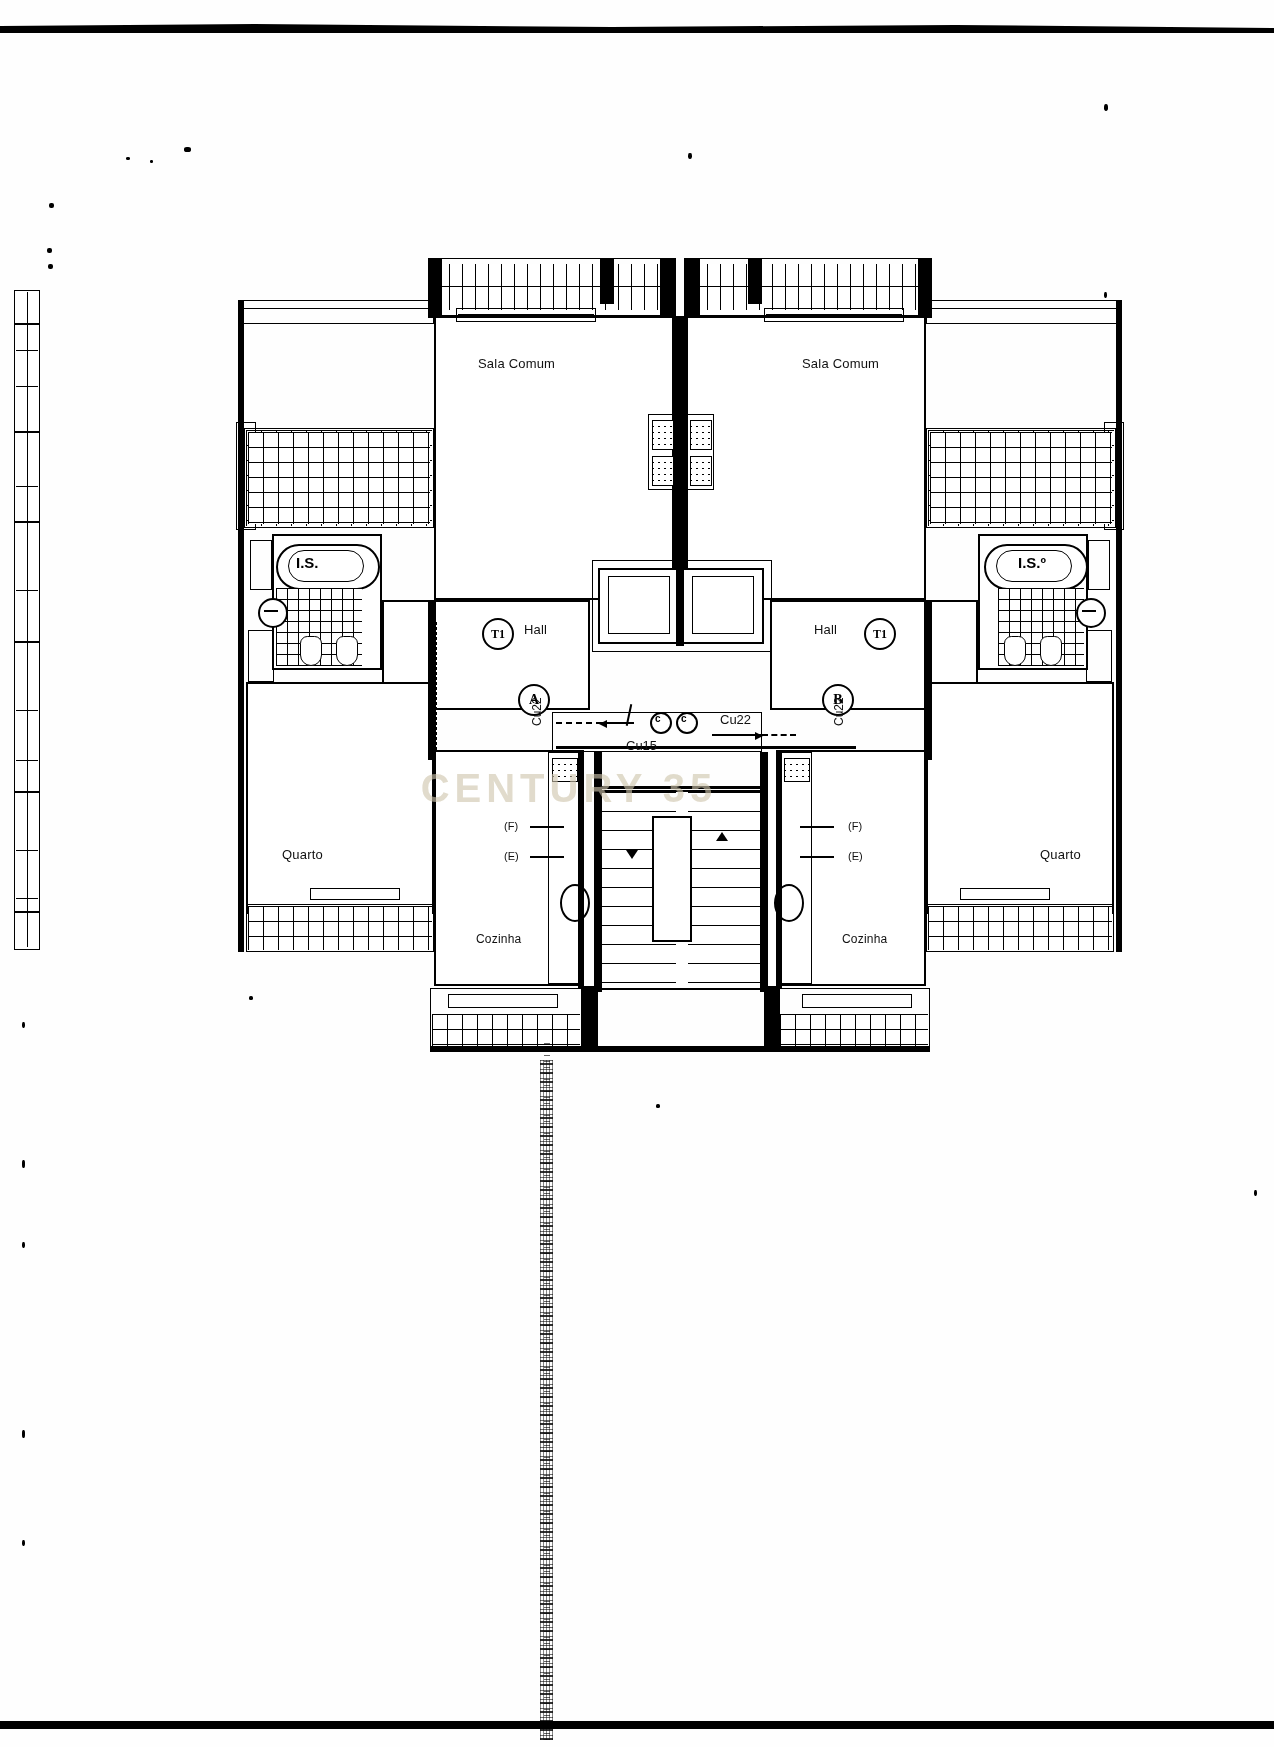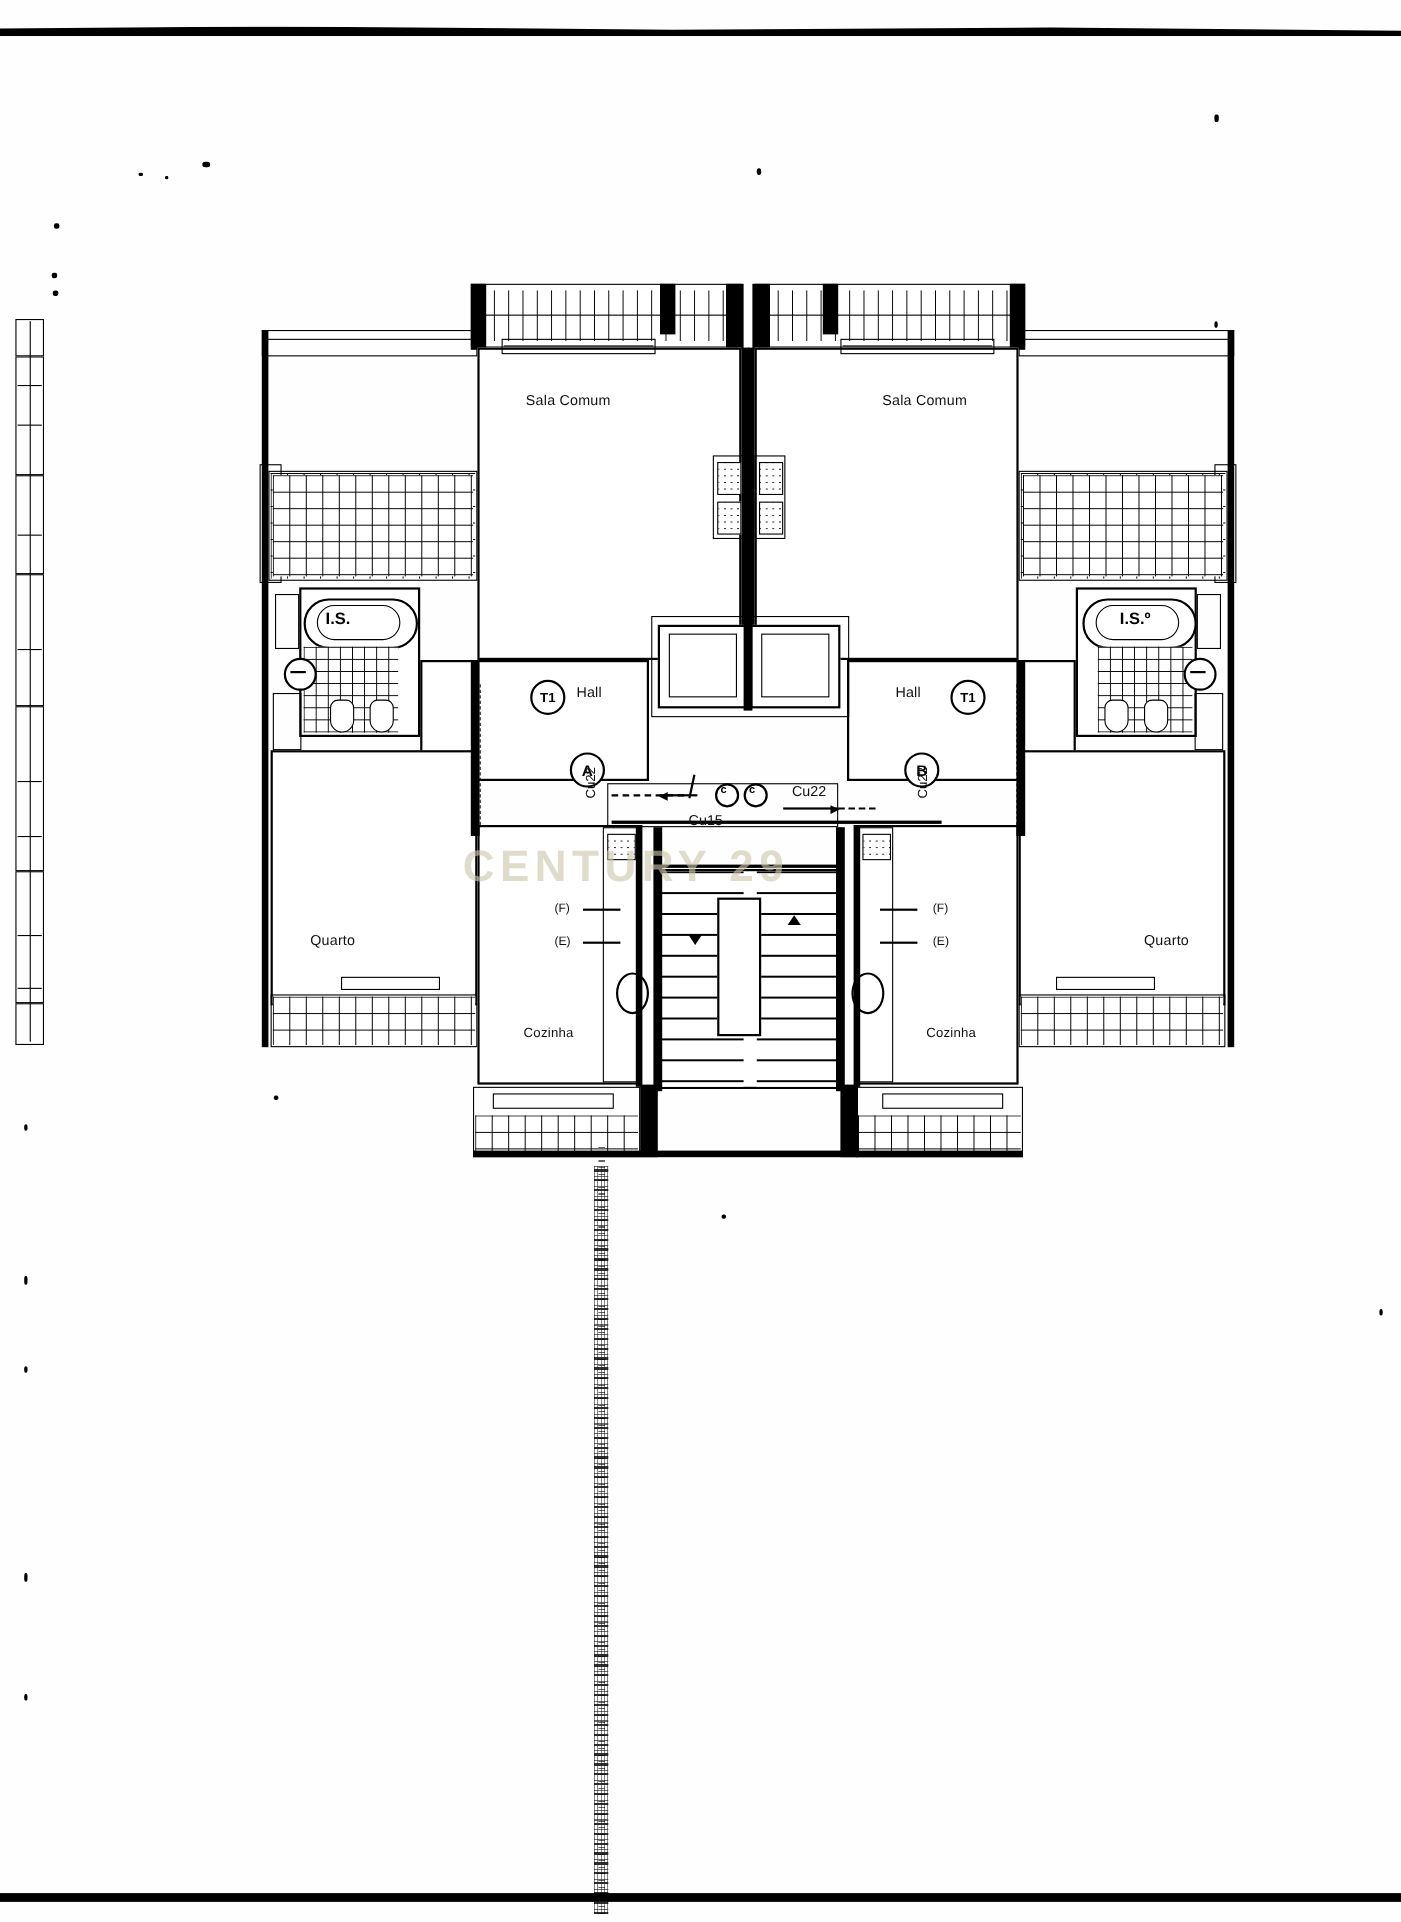--- a/index.html
+++ b/index.html
@@ -15,21 +15,21 @@
   .ln{position:absolute;background:#000;}
   .box{position:absolute;border:1px solid #000;box-sizing:border-box;}
   .boxth{position:absolute;border:2px solid #000;box-sizing:border-box;background:#fff;}
   .wall{position:absolute;background:#000;}
   .lbl{position:absolute;white-space:nowrap;font-family:"Liberation Sans",sans-serif;}
   .rmlbl{font-size:13px;letter-spacing:.2px;color:#111;}
   .smlbl{font-size:11px;color:#111;}
   .cirlbl{
     position:absolute;border:2px solid #000;border-radius:50%;
     display:flex;align-items:center;justify-content:center;
-    font-size:12px;font-weight:bold;background:#fff;
+    font-size:12px;font-weight:bold;background:#fff;font-family:Liberation Serif, serif;
   }
 
   
   #scan-edge-top{
     position:absolute;left:0;top:24px;width:1274px;height:9px;
     background:#000;
     clip-path:polygon(0 2px,20% 0,48% 3px,75% 1px,100% 4px,100% 100%,0 100%);
   }
   #scan-edge-bottom{
     position:absolute;left:0;bottom:18px;width:1274px;height:8px;background:#000;
@@ -360,19 +360,19 @@
     <div class="wall" style="left:578px;top:750px;width:6px;height:238px;"></div>
     <div class="wall" style="left:776px;top:750px;width:6px;height:238px;"></div>
     <div class="wall" style="left:594px;top:752px;width:8px;height:240px;"></div>
     <div class="wall" style="left:760px;top:752px;width:8px;height:240px;"></div>
 
     <div class="tile-md" style="position:absolute;left:248px;top:432px;width:182px;height:92px;"></div>
     <div class="tile-md" style="position:absolute;left:930px;top:432px;width:182px;height:92px;"></div>
 
   </div>
 
-  <div id="watermark">CENTURY 29</div>
+  <div id="watermark">CENTURY 35</div>
 
   <div id="noise-strip2"></div>
   <div id="noise-strip"></div>
 
 
 </div>
 
 </body></html>

